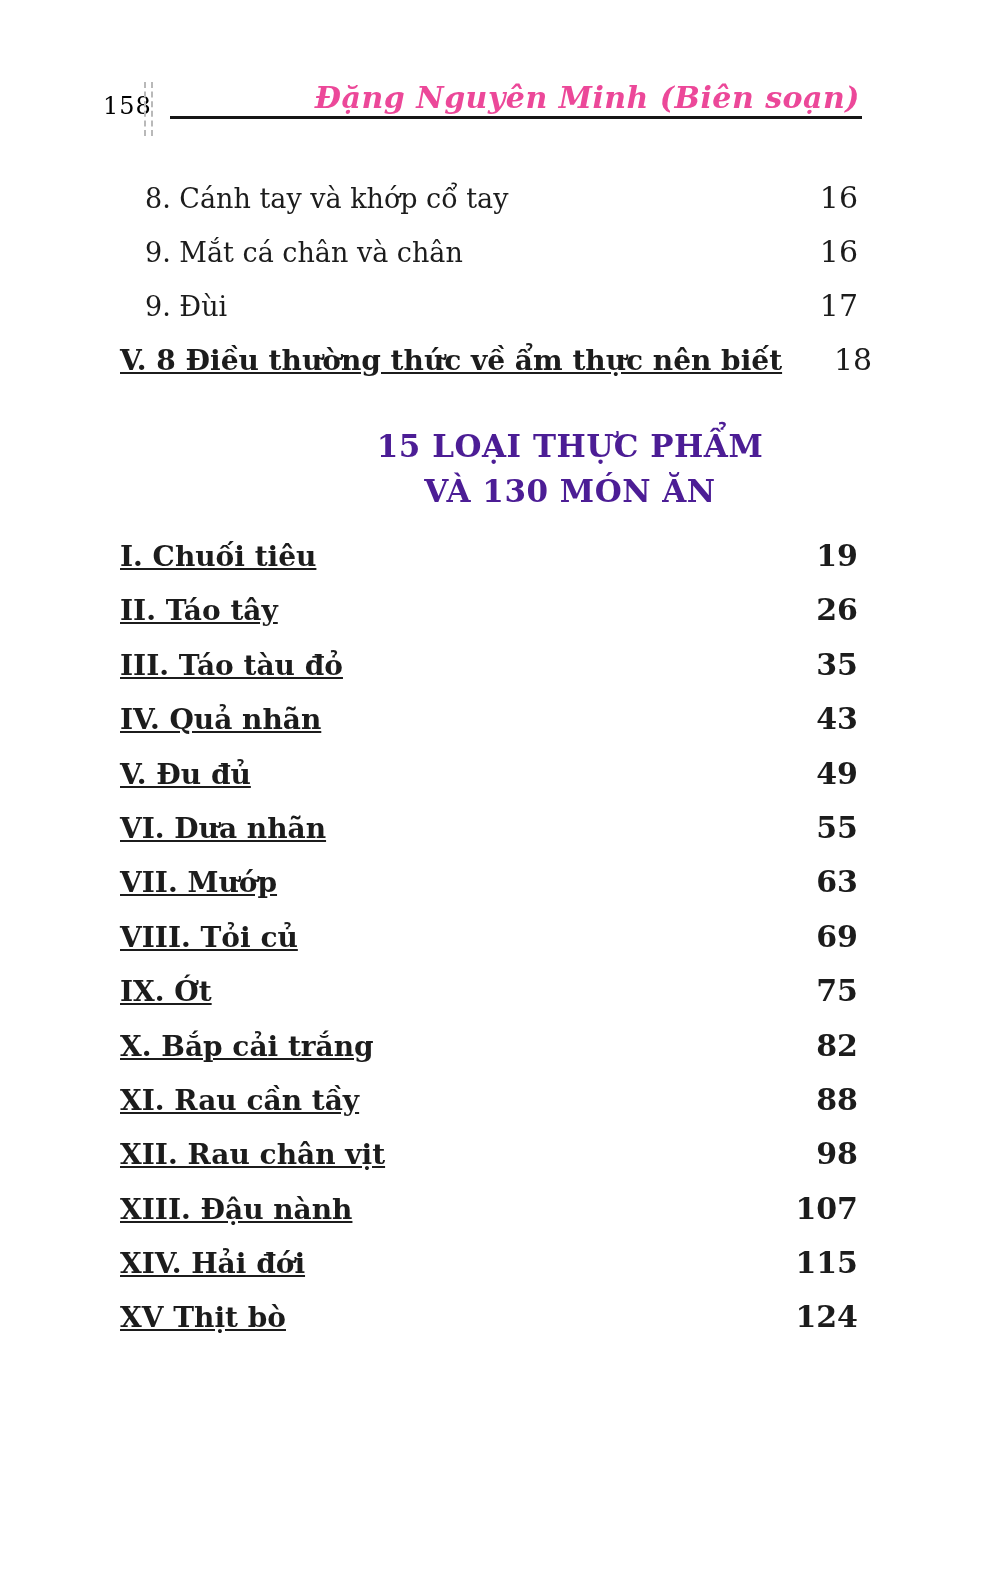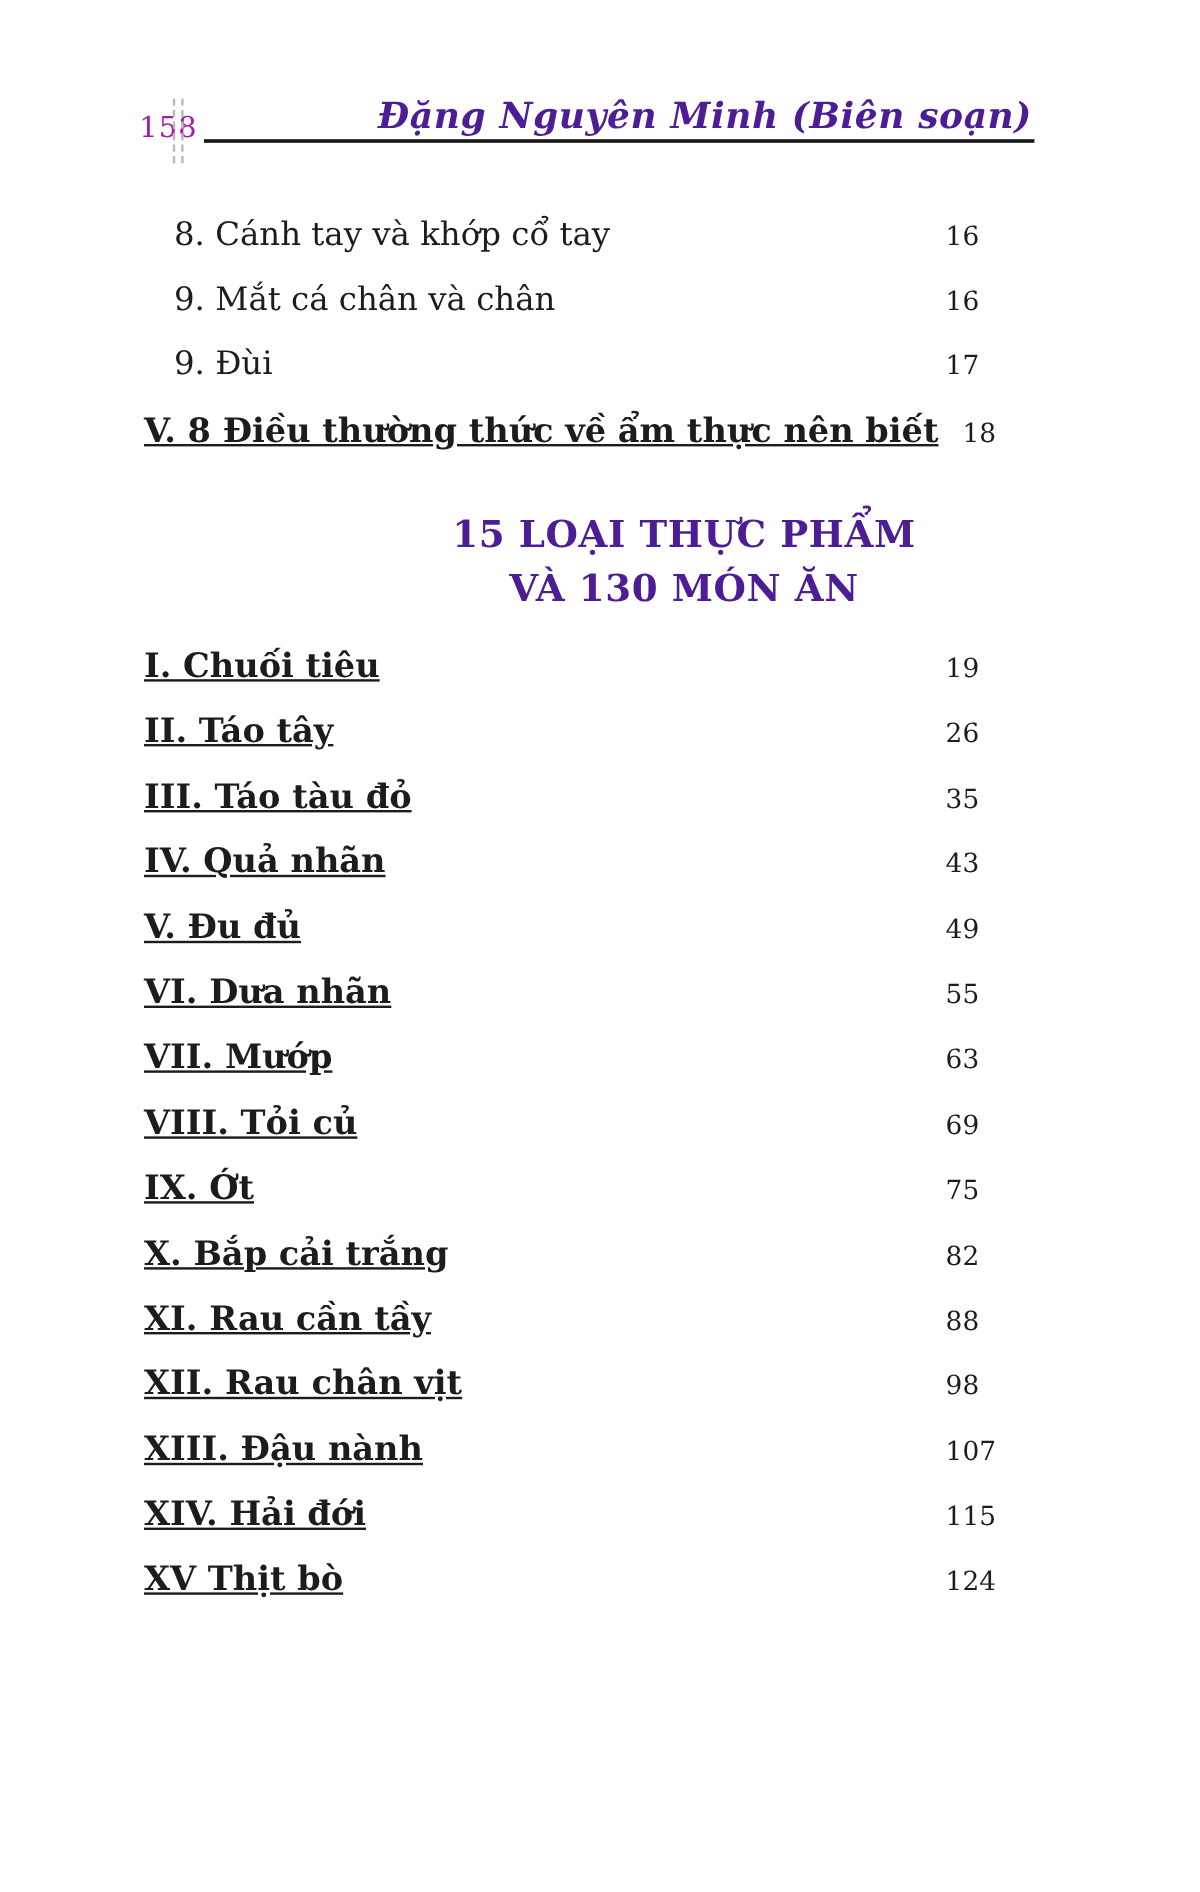--- a/index.html
+++ b/index.html
@@ -14,42 +14,41 @@
   }
 
   
   .header { position: relative; height: 140px; }
   .page-number {
     position: absolute;
     left: 103px;
     top: 92px;
     font-size: 24px;
     letter-spacing: 1px;
-    color: #a21caf;
-    margin-left: 13px;
+    color: #000000;
   }
   .deco-line {
     position: absolute;
     left: 144px;
     top: 82px;
     height: 54px;
     width: 5px;
     border-left: 2px dashed #b9b9b9;
     border-right: 2px dashed #b9b9b9;
   }
   .header-title {
     position: absolute;
     right: 140px;
     top: 80px;
     font-size: 30px;
     font-style: italic;
     font-weight: bold;
     letter-spacing: 0.5px;
     white-space: nowrap;
-    color: #4c1d95;
+    color: #ec4899;
   }
   .header-rule {
     position: absolute;
     left: 170px;
     right: 138px;
     top: 116px;
     border-top: 3px solid #161616;
   }
 
   
@@ -70,25 +69,25 @@
   .toc-main .row { height: 54.4px; }
 
   .row .lbl {
     font-size: 27px;
     white-space: nowrap;
   }
   .row.indent .lbl { padding-left: 25px; }
   .row.bold .lbl, .toc-main .row .lbl { font-weight: bold; font-size: 28px; text-decoration: underline; }
 
   .row .pg {
-    font-size: 22px;
-    text-align: left;
+    font-size: 30px;
+    text-align: right;
     min-width: 70px;
   }
-  .toc-main .row .pg { font-weight: normal; }
+  .toc-main .row .pg { font-weight: bold; }
 
   
   .section-title {
     margin-top: 28px;
     margin-left: 60px;
     width: 780px;
     text-align: center;
     font-weight: bold;
     font-size: 31px;
     line-height: 45px;

